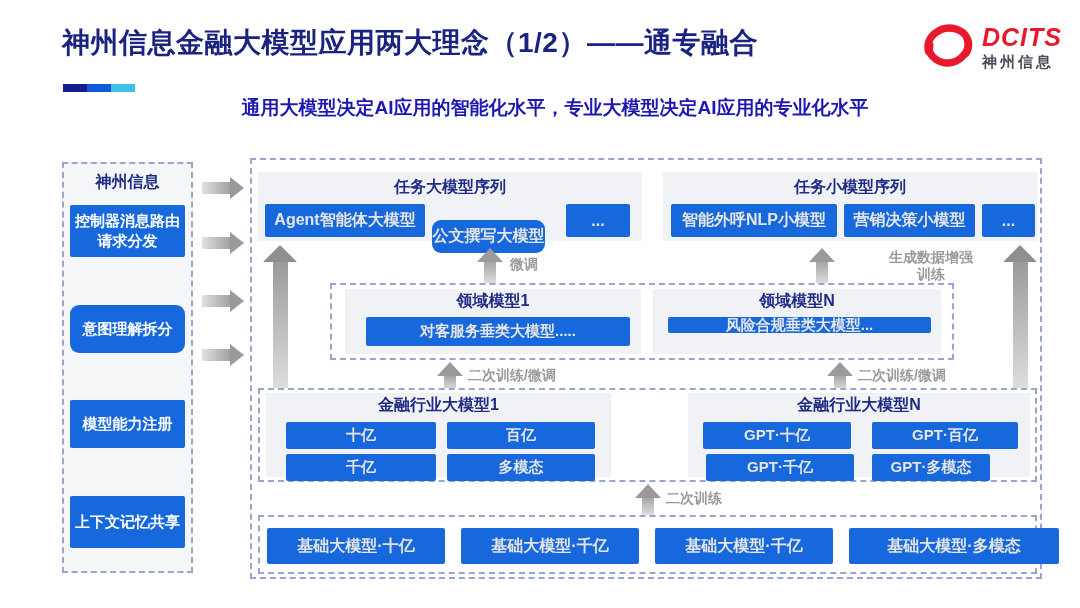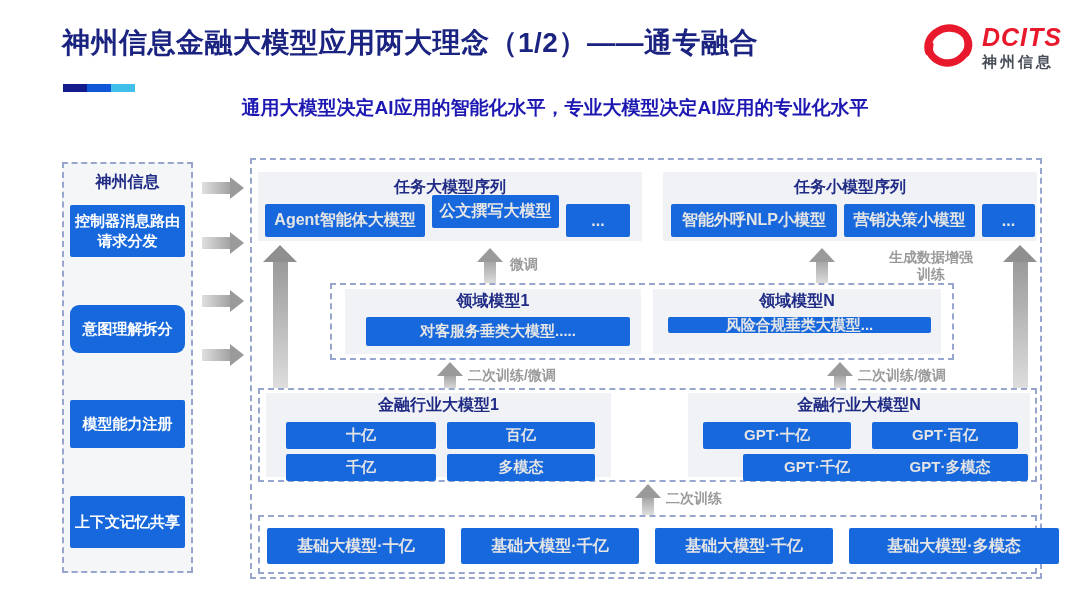--- a/index.html
+++ b/index.html
@@ -89,21 +89,21 @@
       <div class="shaft"></div>
       <div class="tip"></div>
     </div>
 
   <div class="dashed-box" style="left:250px;top:158px;width:792px;height:421px;"></div>
 
   <div class="group" style="left:258px;top:172px;width:384px;height:69px;">
     <div class="group-title" style="top:5px;">任务大模型序列</div>
   </div>
   <div class="chip lg" style="left:265px;top:204px;width:160px;height:33px;">Agent智能体大模型</div>
-  <div class="chip lg" style="left:432px;top:195px;width:127px;height:33px;">公文撰写大模型</div>
+  <div class="chip lg" style="left:432px;top:220px;width:113px;height:33px;border-radius:9px;">公文撰写大模型</div>
   <div class="chip lg" style="left:566px;top:204px;width:64px;height:33px;">...</div>
 
   <div class="group" style="left:663px;top:172px;width:374px;height:69px;">
     <div class="group-title" style="top:5px;">任务小模型序列</div>
   </div>
   <div class="chip lg" style="left:671px;top:204px;width:166px;height:33px;">智能外呼NLP小模型</div>
   <div class="chip lg" style="left:844px;top:204px;width:131px;height:33px;">营销决策小模型</div>
   <div class="chip lg" style="left:982px;top:204px;width:53px;height:33px;">...</div>
 
   <div class="arr-up big" style="left:263px;top:245px;width:34px;height:148px;">
@@ -157,22 +157,22 @@
   <div class="chip" style="left:286px;top:422px;width:150px;height:27px;">十亿</div>
   <div class="chip" style="left:447px;top:422px;width:148px;height:27px;">百亿</div>
   <div class="chip" style="left:286px;top:454px;width:150px;height:27px;">千亿</div>
   <div class="chip" style="left:447px;top:454px;width:148px;height:27px;">多模态</div>
 
   <div class="group" style="left:688px;top:393px;width:342px;height:84px;">
     <div class="group-title" style="top:2px;">金融行业大模型N</div>
   </div>
   <div class="chip" style="left:703px;top:422px;width:148px;height:27px;">GPT·十亿</div>
   <div class="chip" style="left:872px;top:422px;width:146px;height:27px;">GPT·百亿</div>
-  <div class="chip" style="left:743px;top:454px;width:148px;height:27px;">GPT·千亿</div>
-  <div class="chip" style="left:872px;top:454px;width:156px;height:27px;">GPT·多模态</div>
+  <div class="chip" style="left:706px;top:454px;width:148px;height:27px;">GPT·千亿</div>
+  <div class="chip" style="left:872px;top:454px;width:118px;height:27px;">GPT·多模态</div>
 
   <div class="arr-up" style="left:635px;top:484px;width:26px;height:31px;">
       <div class="tip"></div>
       <div class="shaft"></div>
     </div>
   <div class="arrow-label" style="left:666px;top:490px;">二次训练</div>
 
   <div class="dashed-box" style="left:258px;top:515px;width:779px;height:59px;"></div>
   <div class="chip lg" style="left:267px;top:528px;width:178px;height:36px;">基础大模型·十亿</div>
   <div class="chip lg" style="left:461px;top:528px;width:178px;height:36px;">基础大模型·千亿</div>

